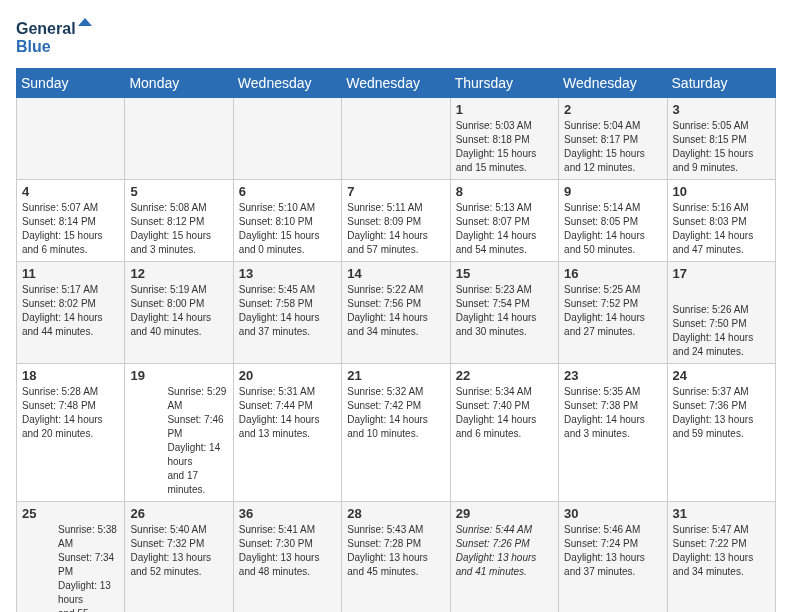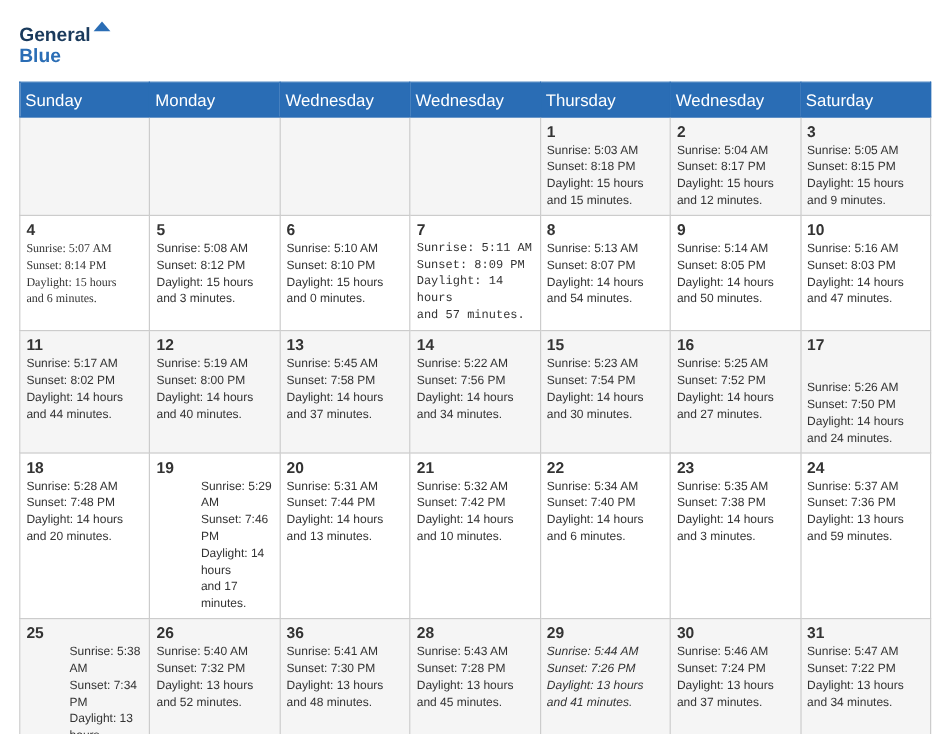--- a/index.html
+++ b/index.html
@@ -138,42 +138,42 @@
           <span class="day-num">3</span>
           <div class="day-info" style="white-space: pre-line;">Sunrise: 5:05 AM
 Sunset: 8:15 PM
 Daylight: 15 hours
 and 9 minutes.</div>
         </td>
       </tr>
       <tr>
         <td>
           <span class="day-num">4</span>
-          <div class="day-info" style="white-space: pre-line; font-family: Liberation Serif, serif;">Sunrise: 5:07 AM
+          <div class="day-info" style="white-space: pre-line;">Sunrise: 5:07 AM
 Sunset: 8:14 PM
 Daylight: 15 hours
 and 6 minutes.</div>
         </td>
         <td>
           <span class="day-num">5</span>
           <div class="day-info" style="white-space: pre-line;">Sunrise: 5:08 AM
 Sunset: 8:12 PM
 Daylight: 15 hours
 and 3 minutes.</div>
         </td>
         <td>
           <span class="day-num">6</span>
           <div class="day-info" style="white-space: pre-line;">Sunrise: 5:10 AM
 Sunset: 8:10 PM
 Daylight: 15 hours
 and 0 minutes.</div>
         </td>
         <td>
           <span class="day-num">7</span>
-          <div class="day-info" style="white-space: pre-line; font-family: Liberation Mono, monospace;">Sunrise: 5:11 AM
+          <div class="day-info" style="white-space: pre-line;">Sunrise: 5:11 AM
 Sunset: 8:09 PM
 Daylight: 14 hours
 and 57 minutes.</div>
         </td>
         <td>
           <span class="day-num">8</span>
           <div class="day-info" style="white-space: pre-line;">Sunrise: 5:13 AM
 Sunset: 8:07 PM
 Daylight: 14 hours
 and 54 minutes.</div>

